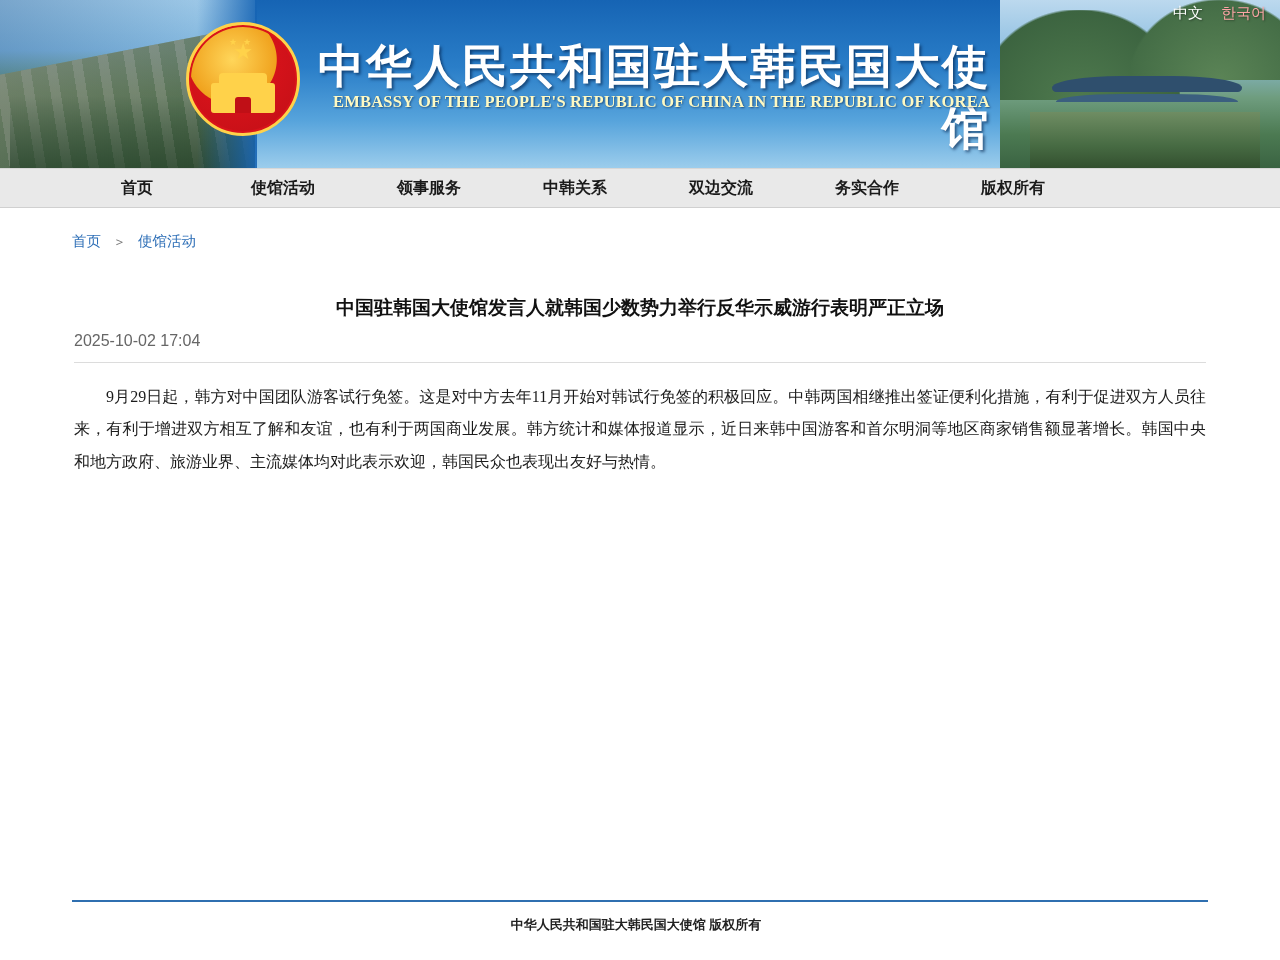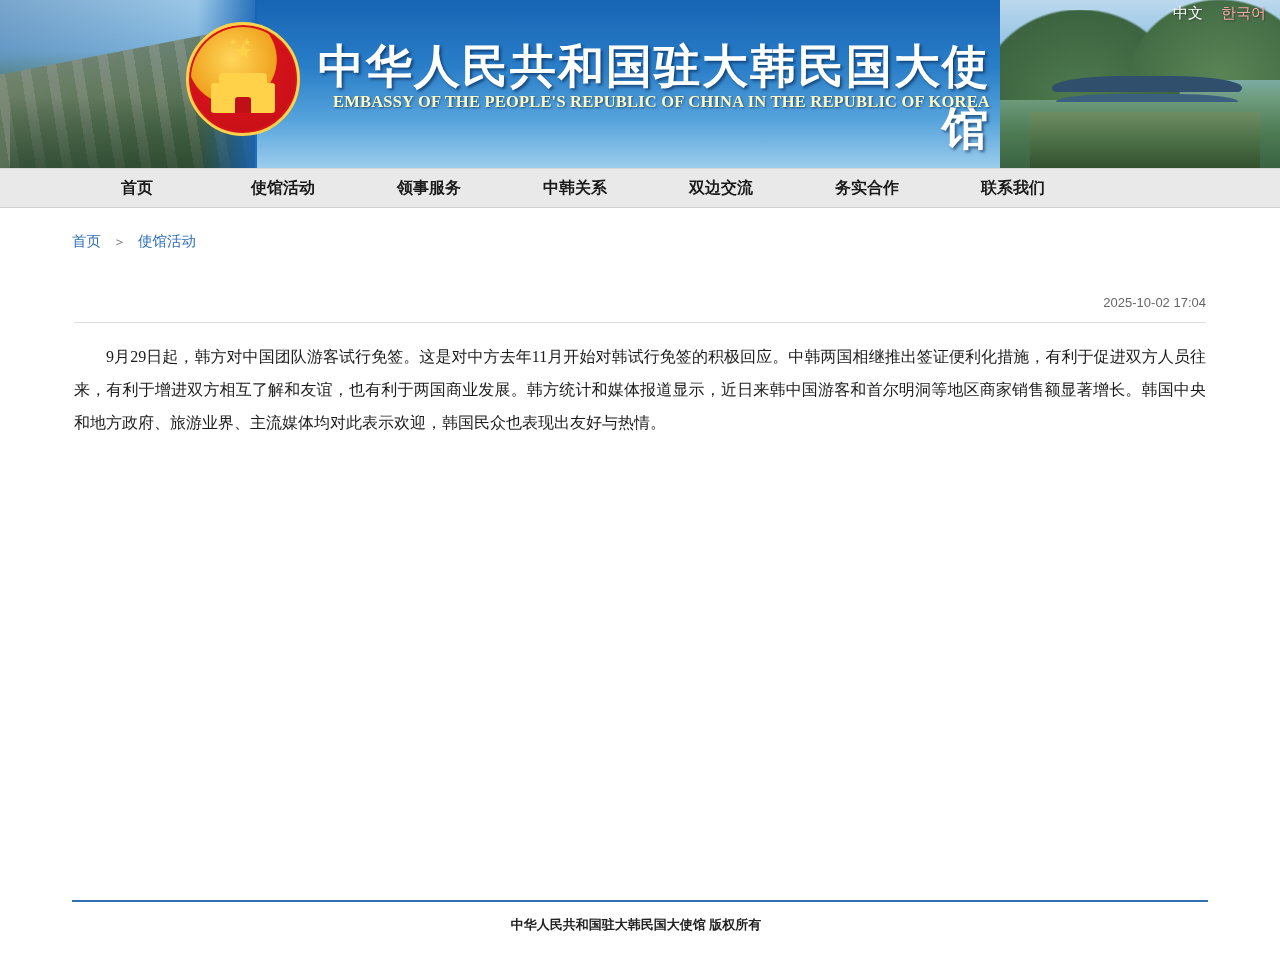--- a/index.html
+++ b/index.html
@@ -232,22 +232,22 @@
   }
   .article-title {
     text-align: center;
     font-size: 19px;
     font-weight: bold;
     color: #111;
     font-family: "Liberation Sans", "DejaVu Sans", sans-serif;
     line-height: 1.4;
   }
   .article-date {
-    text-align: right;
-    font-size: 13px;
+    text-align: left;
+    font-size: 16px;
     color: #666;
     margin-top: 10px;
   }
   .article-rule {
     border: none;
     border-top: 1px solid #dcdcdc;
     margin: 12px 0 0 0;
   }
   .article-body {
     margin-top: 18px;
@@ -309,30 +309,31 @@
   </div>
 </div>
 
 <div class="nav">
   <div class="nav-item">首页</div>
   <div class="nav-item">使馆活动</div>
   <div class="nav-item">领事服务</div>
   <div class="nav-item">中韩关系</div>
   <div class="nav-item">双边交流</div>
   <div class="nav-item">务实合作</div>
-  <div class="nav-item">联系我们</div>
+  <div class="nav-item">版权所有</div>
 </div>
 
 <div class="breadcrumb">
   <a>首页</a>
   <span class="sep">＞</span>
   <a>使馆活动</a>
 </div>
 
 <div class="article">
+  <div class="article-title">中国驻韩国大使馆发言人就韩国少数势力举行反华示威游行表明严正立场</div>
   <div class="article-date">2025-10-02 17:04</div>
   <hr class="article-rule">
   <div class="article-body">
     <p>9月29日起，韩方对中国团队游客试行免签。这是对中方去年11月开始对韩试行免签的积极回应。中韩两国相继推出签证便利化措施，有利于促进双方人员往来，有利于增进双方相互了解和友谊，也有利于两国商业发展。韩方统计和媒体报道显示，近日来韩中国游客和首尔明洞等地区商家销售额显著增长。韩国中央和地方政府、旅游业界、主流媒体均对此表示欢迎，韩国民众也表现出友好与热情。</p>
   </div>
 </div>
 
 <div class="footer-rule"></div>
 <div class="footer">中华人民共和国驻大韩民国大使馆 版权所有</div>
 

